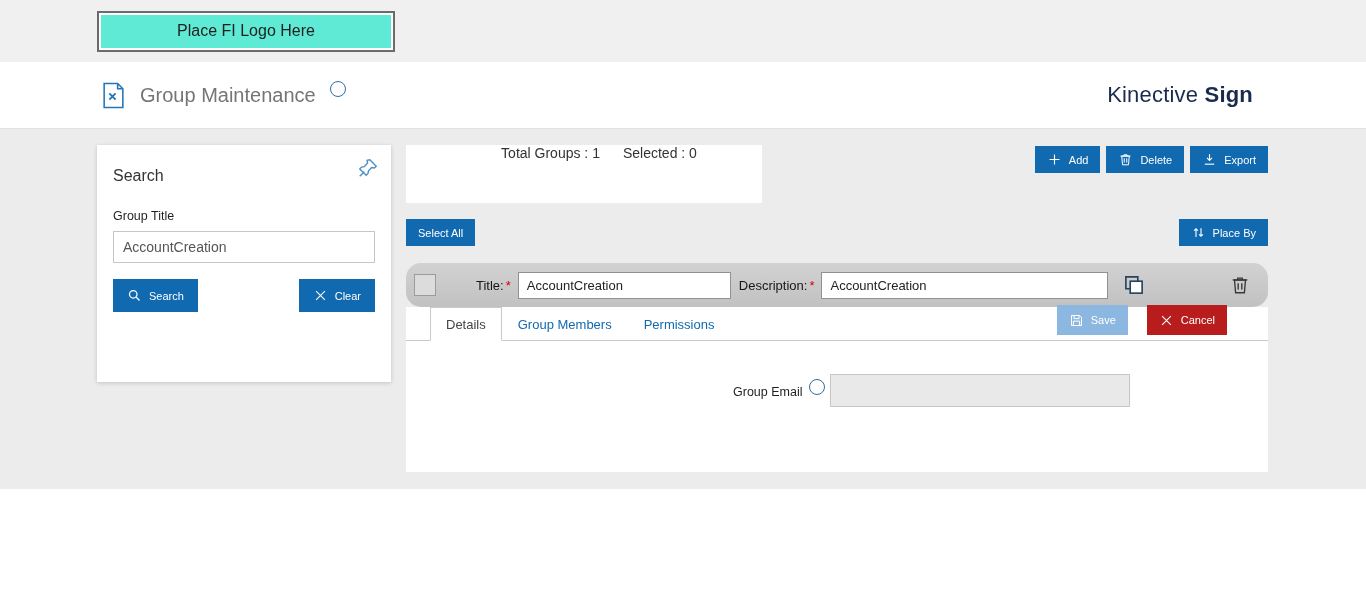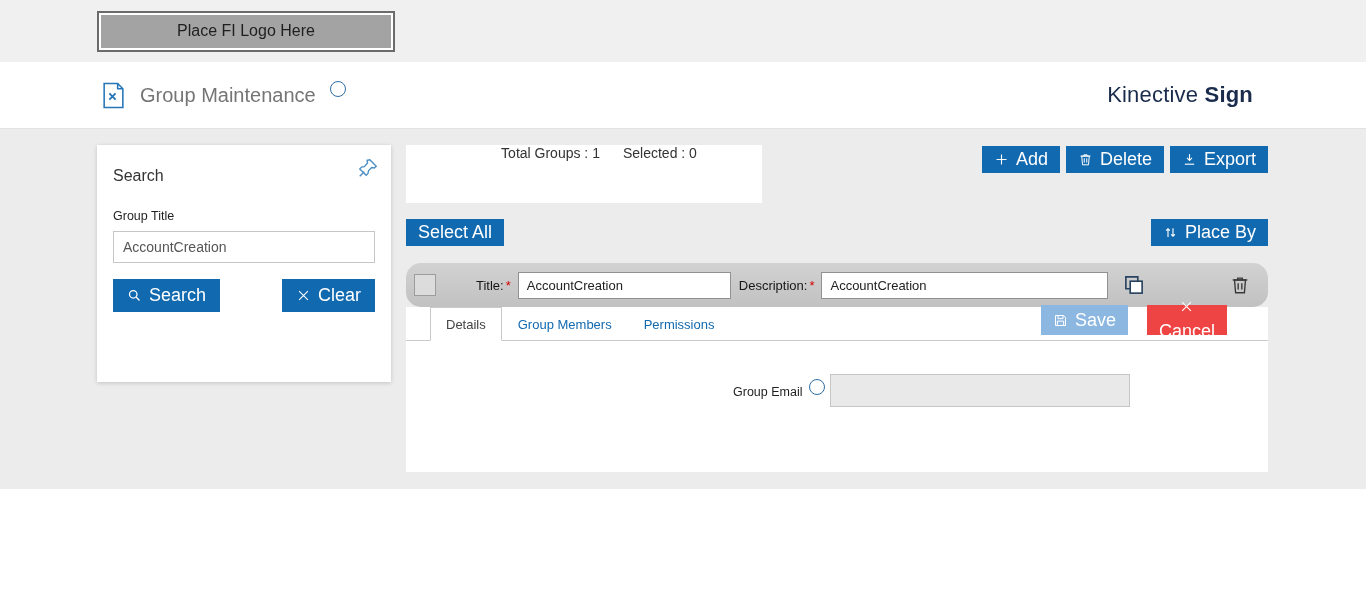--- a/index.html
+++ b/index.html
@@ -2,40 +2,40 @@
 <html><head>
 <meta charset="utf-8">
 <style>
   * { margin:0; padding:0; box-sizing:border-box; }
   html,body { background:#fff; }
   body { font-family:"Liberation Sans", sans-serif; }
   .page { position:relative; width:1366px; height:589px; background:#fff; overflow:hidden; }
 
   
   .topbar { position:absolute; top:0; left:0; width:1366px; height:62px; background:#f0f0f0; display:flex; align-items:center; }
-  .logo-box { margin-left:97px; width:298px; height:41px; border:2px solid #6b6b6b; box-shadow:inset 0 0 0 2px #ffffff; background:#a3a3a3; display:flex; align-items:center; justify-content:center; font-size:16px; color:#1f1f1f; }
+  .logo-box { margin-left:97px; width:298px; height:41px; border:2px solid #6b6b6b; box-shadow:inset 0 0 0 2px #ffffff; background:#5eead4; display:flex; align-items:center; justify-content:center; font-size:16px; color:#1f1f1f; }
   .topnav { margin-left:auto; margin-right:112px; display:flex; gap:30px; align-items:center; }
   .topnav a { font-size:15px; color:#2b2b2b; text-decoration:none; cursor:pointer; white-space:nowrap; }
 
   
   .header2 { position:absolute; top:62px; left:0; width:1366px; height:67px; background:#ffffff; display:flex; align-items:center; border-bottom:1px solid #e2e2e2; }
   .gm-icon { margin-left:100px; width:27px; height:27px; display:inline-flex; }
   .gm-icon svg { width:27px; height:27px; }
   .page-title { margin-left:13px; font-size:20px; font-weight:400; color:#757575; }
   .info-i { display:inline-flex; align-items:center; justify-content:center; width:16px; height:16px; border:1px solid #2e6da4; border-radius:50%; color:#2e6da4; font:italic 700 11px "Liberation Serif", serif; }
   .title-info { margin-left:14px; position:relative; top:-6px; }
   .brand { margin-left:auto; margin-right:113px; font-size:22px; color:#1a2b4c; letter-spacing:.2px; }
   .brand b { font-weight:700; }
 
   
   .content { position:absolute; top:129px; left:0; width:1366px; height:460px; background:#ececec; }
   .bottom-strip { position:absolute; left:0; top:360px; width:1366px; height:100px; background:#ffffff; }
 
   
-  .btn { display:inline-flex; align-items:center; justify-content:center; gap:7px; background:#1169b0; color:#fff; border:none; font-family:"Liberation Sans",sans-serif; font-size:18px; cursor:pointer; white-space:nowrap; }
+  .btn { display:inline-flex; align-items:center; justify-content:center; gap:7px; background:#1169b0; color:#fff; border:none; font-family:"Liberation Sans",sans-serif; font-size:11px; cursor:pointer; white-space:nowrap; }
   .btn svg { width:15px; height:15px; flex:none; }
   .btn-sm { height:27px; padding:0 12px; }
   .btn-lg { height:33px; padding:0 14px; }
 
   
   .search-card { position:absolute; left:97px; top:16px; width:294px; height:237px; background:#fff; box-shadow:0 1px 4px rgba(0,0,0,.18); padding:16px; }
   .search-card .card-title { font-size:16px; color:#333; margin-top:6px; }
   .pin-icon { position:absolute; top:12px; right:12px; width:22px; height:22px; cursor:pointer; }
   .pin-icon svg { width:22px; height:22px; }
   .field-label { display:block; font-size:12.5px; color:#1f1f1f; margin-top:24px; }
@@ -65,21 +65,21 @@
   .rowtrash-btn { margin-left:auto; margin-right:17px; }
   .rowtrash-btn svg { width:22px; height:22px; }
 
   
   .editor-panel { position:absolute; left:406px; top:178px; width:862px; height:165px; background:#fff; }
   .tabbar { position:relative; height:34px; border-bottom:1px solid #c9c9c9; display:flex; padding-left:24px; }
   .tab { padding:0 15px; line-height:33px; font-size:13px; color:#1169b0; cursor:pointer; border:1px solid transparent; }
   .tab.active { background:#fff; border:1px solid #c9c9c9; border-bottom:1px solid #fff; color:#444; margin-bottom:-1px; }
   .panel-actions { position:absolute; top:-2px; right:41px; display:flex; gap:19px; }
   .btn-save { background:#8cb7e0; height:30px; padding:0 12px; }
-  .btn-cancel { background:#ef4444; height:30px; padding:0 12px;flex-direction:column; }
+  .btn-cancel { background:#b91c1c; height:30px; padding:0 12px; }
 
   .entra-group { position:absolute; left:60px; top:56px; }
   .email-group { position:absolute; left:327px; top:56px; }
   .small-label { font-size:12.5px; color:#1f1f1f; display:inline-flex; align-items:center; gap:7px; }
   .small-label .info-i { position:relative; top:-5px; }
   .checkbox { margin-top:13px; width:22px; height:22px; border:1px solid #8ba3b8; background:#fff; display:flex; align-items:center; justify-content:center; cursor:pointer; }
   .checkbox svg { width:16px; height:16px; }
   .disabled-input { margin-top:11px; width:300px; height:33px; background:#e9e9e9; border:1px solid #c6c6c6; padding:0 9px; font-size:14px; color:#666; font-family:"Liberation Sans",sans-serif; }
 </style>
 </head>

